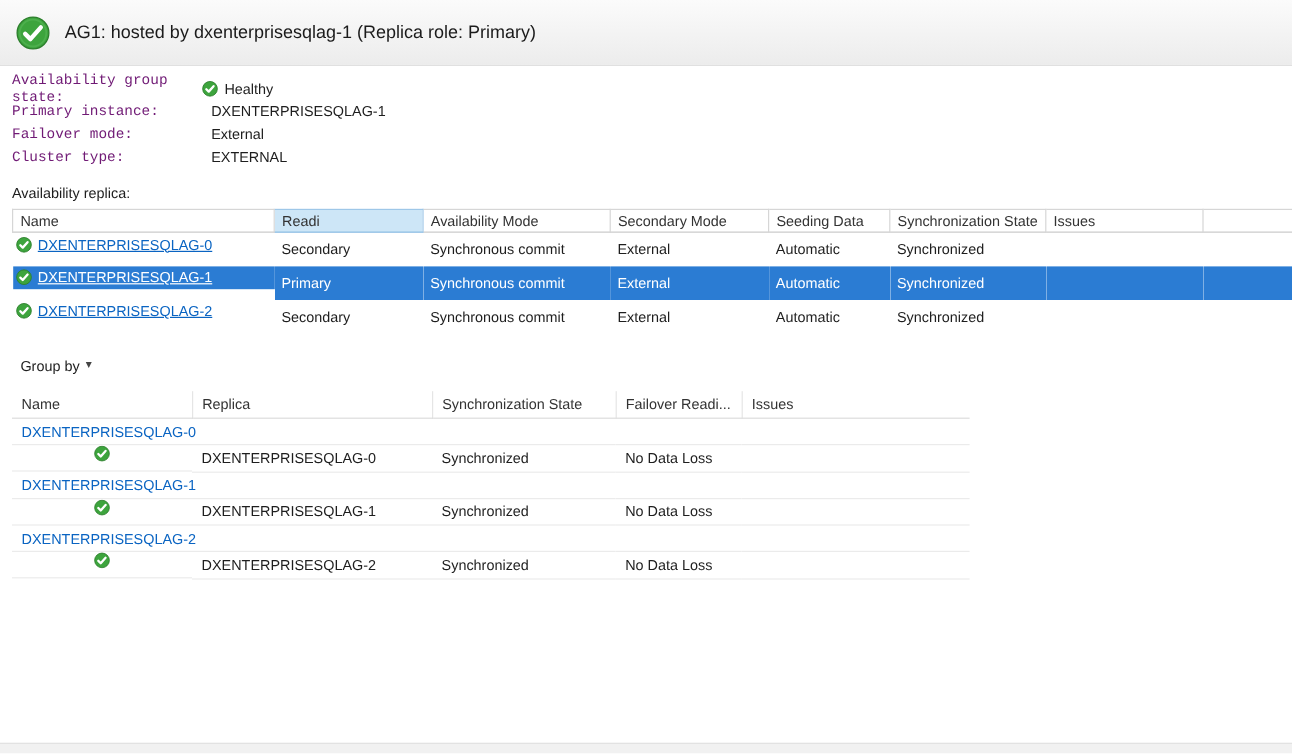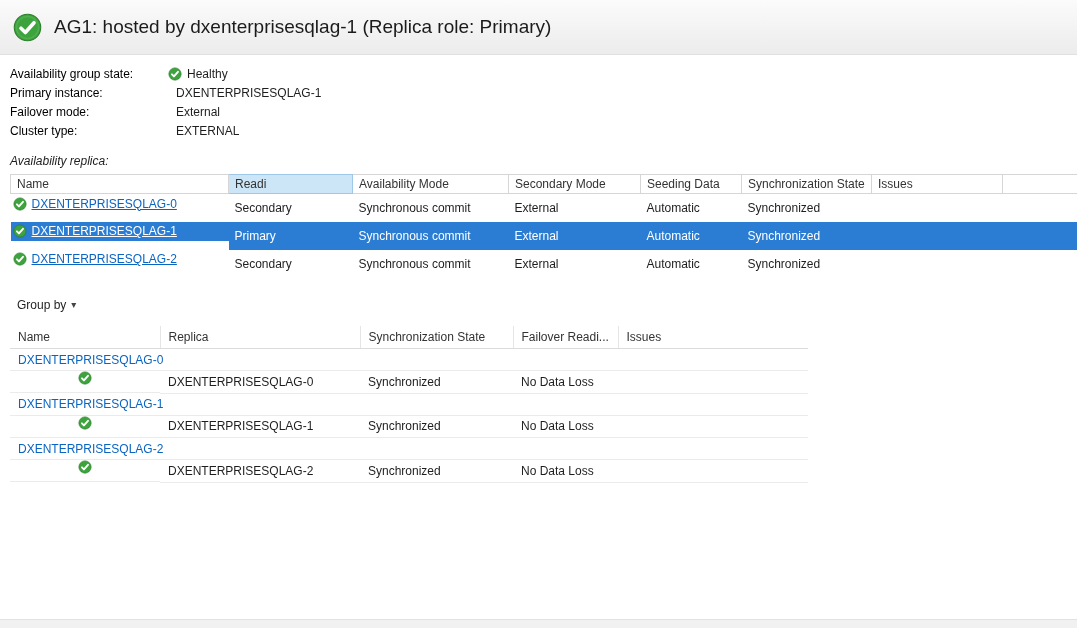--- a/index.html
+++ b/index.html
@@ -9,34 +9,34 @@
     font-family:"Liberation Sans","DejaVu Sans",sans-serif;font-size:12px;
   }
   .window{width:1077px;height:628px;position:relative;}
 
   
   .header{
     height:55px;display:flex;align-items:center;gap:12px;padding-left:13px;
     background:linear-gradient(#fbfbfb,#ececec);
     border-bottom:1px solid #e0e0e0;box-sizing:border-box;
   }
-  .header .title{font-size:19px;color:#1b1b1b;}
+  .header .title{font-size:15px;color:#1b1b1b;}
   .check-lg svg{display:block;}
   .check-sm{display:inline-flex;flex:0 0 auto;}
   .check-sm svg{display:block;}
 
   
   .summary{padding:9px 0 0 10px;}
   .srow{display:flex;align-items:center;height:19px;}
-  .slabel{width:150px;flex:0 0 auto;color:#000000;}
+  .slabel{width:150px;flex:0 0 auto;color:#701a75;font-family:Liberation Mono, monospace;}
   .sval{display:flex;align-items:center;gap:5px;padding-left:8px;color:#1e1e1e;text-align:center;}
   .sval.noicon{padding-left:16px;}
 
   
-  .section-label{margin:14px 0 6px 10px;font-style:italic;}
+  .section-label{margin:14px 0 6px 10px;}
   table.replicas{
     border-collapse:collapse;table-layout:fixed;
     width:1067px;margin-left:10px;font-size:12px;
   }
   table.replicas th{
     font-weight:normal;text-align:left;color:#333;
     border:1px solid #d6d6d6;background:#fff;
     height:19px;padding:1px 6px;box-sizing:border-box;
     overflow:hidden;white-space:nowrap;
   }

